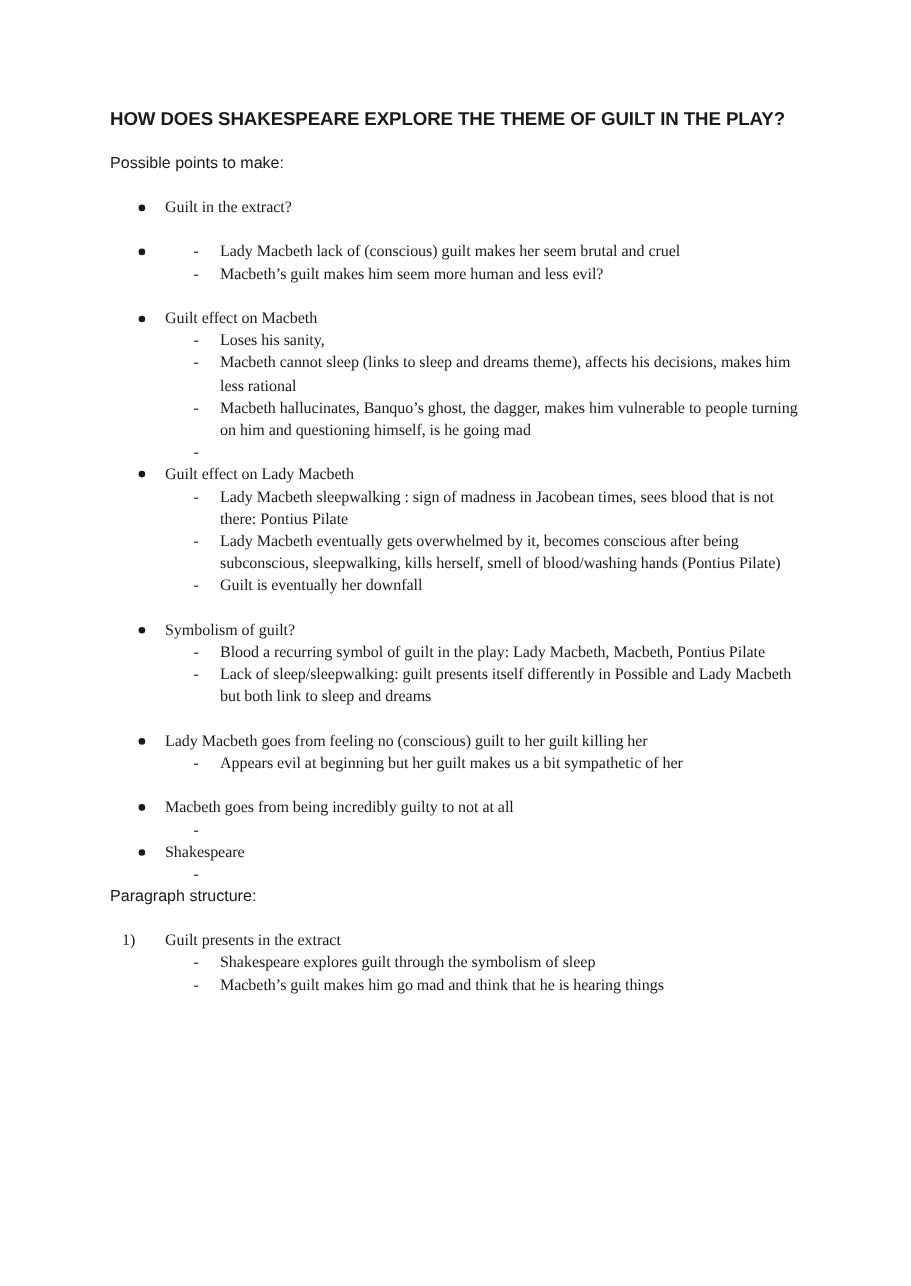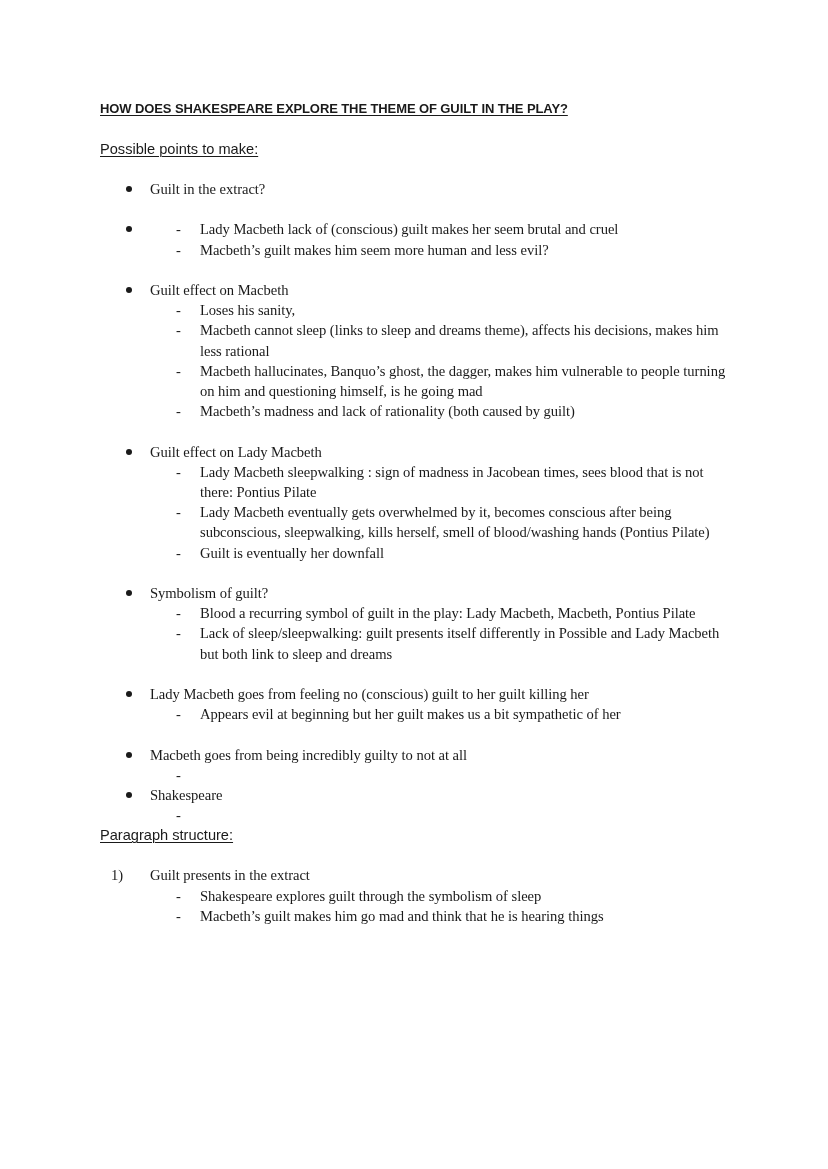--- a/index.html
+++ b/index.html
@@ -15,33 +15,31 @@
       font-family: "Liberation Sans", sans-serif;
       color: #1a1a1a;
     }
     .page {
       position: absolute;
       left: 100px;
       top: 98px;
       width: 640px;
     }
     .title {
-      font-size: 13px;
+      font-size: 17px;
       font-weight: bold;
-      text-decoration: underline;
       text-underline-offset: 2px;
       text-decoration-thickness: 1px;
       letter-spacing: -0.1px;
       line-height: 22px;
       margin: 0 0 19px 0;
       white-space: nowrap;
     }
     .section-heading {
       font-size: 14.6px;
-      text-decoration: underline;
       text-underline-offset: 2px;
       text-decoration-thickness: 1px;
       line-height: 20px;
       margin: 0 0 20px 0;
     }
     .text {
       font-size: 14.6px;
       line-height: 20.2px;
       letter-spacing: -0.05px;
       font-family: Liberation Serif, serif;
@@ -110,21 +108,21 @@
               <li class="sub text"><span class="dash">-</span><span class="sub-text">Macbeth’s guilt makes him seem more human and less evil?</span></li>
             </ul>
           </li>
           <li class="point text">
             <span class="bullet-dot"></span>
             <div class="point-text">Guilt effect on Macbeth</div>
             <ul class="subs">
               <li class="sub text"><span class="dash">-</span><span class="sub-text">Loses his sanity,</span></li>
               <li class="sub text"><span class="dash">-</span><span class="sub-text">Macbeth cannot sleep (links to sleep and dreams theme), affects his decisions, makes him less rational</span></li>
               <li class="sub text"><span class="dash">-</span><span class="sub-text">Macbeth hallucinates, Banquo’s ghost, the dagger, makes him vulnerable to people turning on him and questioning himself, is he going mad</span></li>
-              <li class="sub text"><span class="dash">-</span><span class="sub-text">Macbeth’s madness and lack of rationality (both caused by guilt)</span></li>
+              <li class="sub text"><span class="dash">-</span></li>
             </ul>
           </li>
           <li class="point text">
             <span class="bullet-dot"></span>
             <div class="point-text">Guilt effect on Lady Macbeth</div>
             <ul class="subs">
               <li class="sub text"><span class="dash">-</span><span class="sub-text">Lady Macbeth sleepwalking : sign of madness in Jacobean times, sees blood that is not there: Pontius Pilate</span></li>
               <li class="sub text"><span class="dash">-</span><span class="sub-text">Lady Macbeth eventually gets overwhelmed by it, becomes conscious after being subconscious, sleepwalking, kills herself, smell of blood/washing hands (Pontius Pilate)</span></li>
               <li class="sub text"><span class="dash">-</span><span class="sub-text">Guilt is eventually her downfall</span></li>
             </ul>

